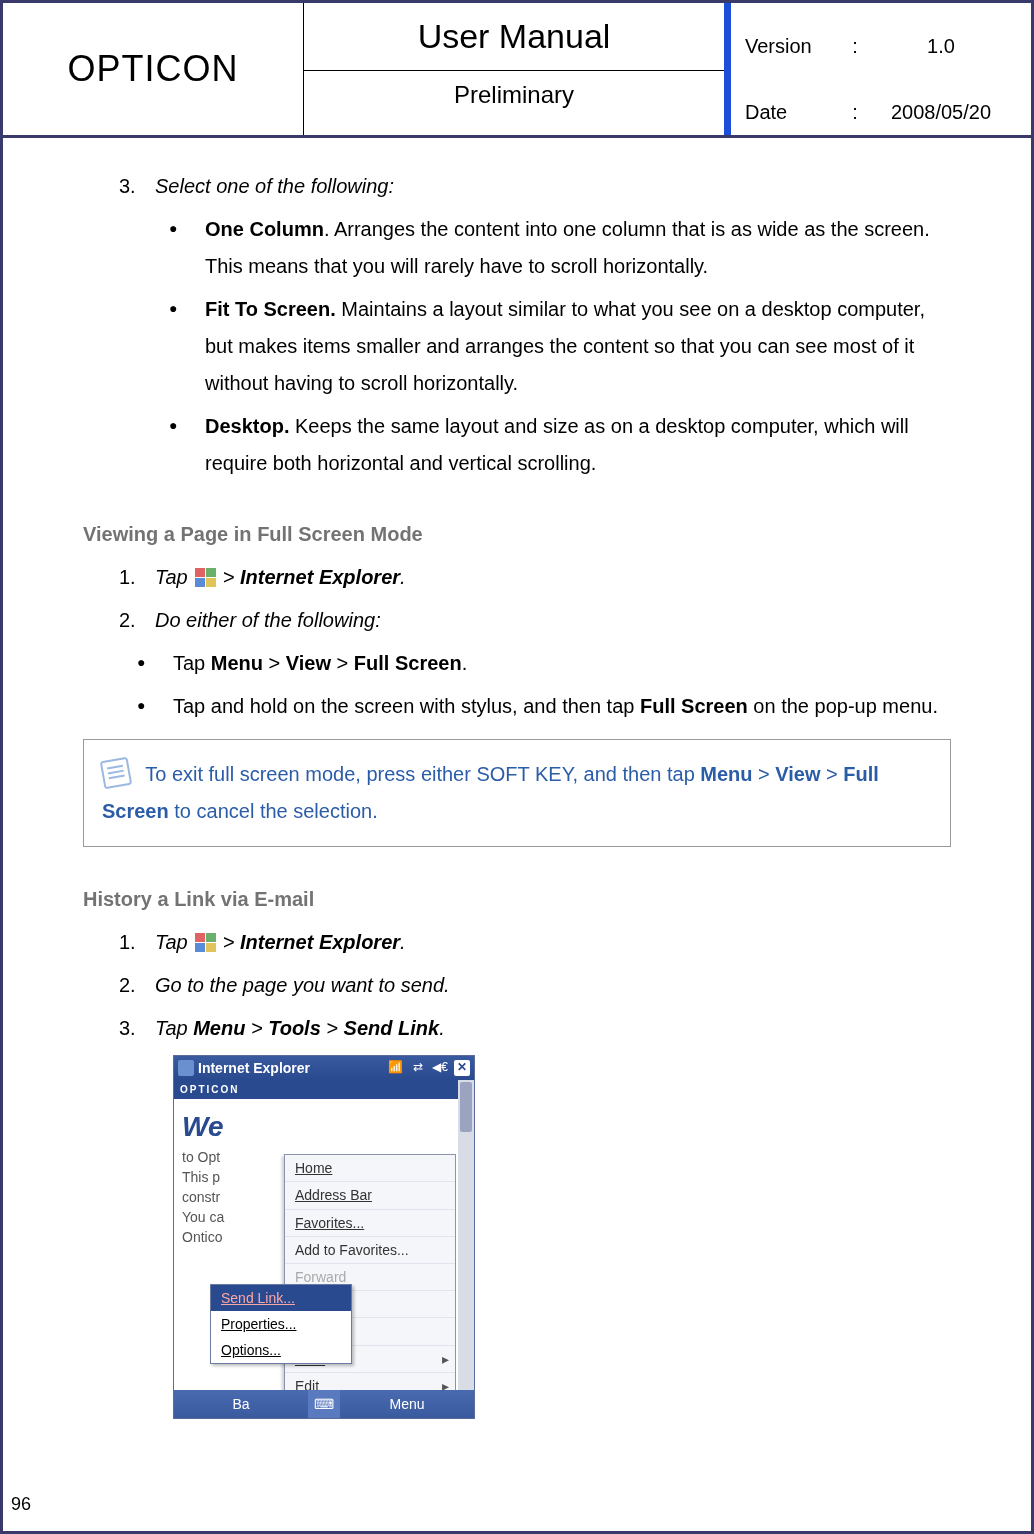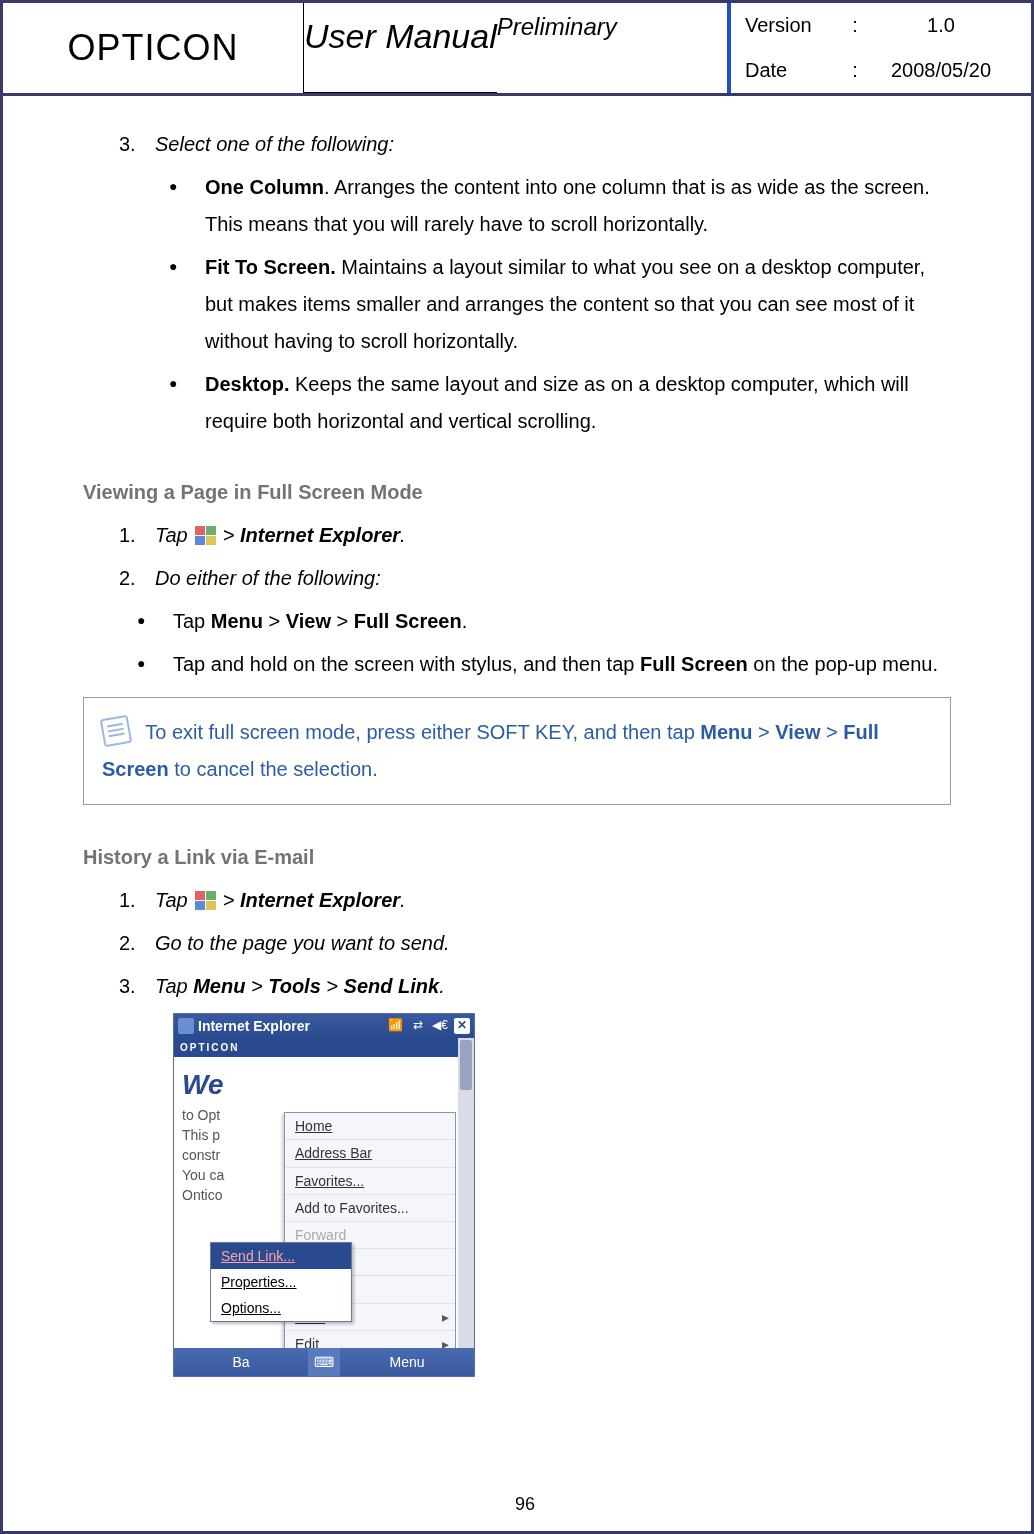--- a/index.html
+++ b/index.html
@@ -28,23 +28,22 @@
     display: flex;
     align-items: center;
     justify-content: center;
     font-size: 36px;
     letter-spacing: 1px;
     border-right: 1px solid #000;
   }
   .hdr-mid {
     flex: 1;
     display: flex;
-    flex-direction: row;
-    border-right: 4px solid #1d4ed8;
-    font-style: italic;
+    flex-direction: column;
+    border-right: 7px solid #1d4ed8;
   }
   .hdr-title {
     text-align: center;
     font-size: 34px;
     border-bottom: 1px solid #000;
     padding: 2px 0;
   }
   .hdr-sub {
     text-align: center;
     font-size: 24px;
@@ -53,20 +52,21 @@
   .hdr-right {
     width: 300px;
     display: flex;
     flex-direction: column;
     font-size: 20px;
   }
   .hdr-row {
     display: flex;
     padding: 4px 14px;
     align-items: center;
+    margin-top: 21px;
   }
   .hdr-row + .hdr-row { }
   .hdr-key { width: 100px; }
   .hdr-colon { width: 20px; text-align: center; }
   .hdr-val { flex: 1; text-align: center; }
   .content {
     padding: 30px 80px 0 80px;
   }
   .step {
     display: flex;
@@ -238,22 +238,21 @@
     font-size:14px;
   }
   .s-bbar div { flex:1; text-align:center; padding:5px 0; }
   .s-bbar .kbd {
     flex:0 0 32px;
     background:#5a7ac0;
   }
   .page-num {
     position:absolute;
     bottom:10px;
-    left:16px; right:0;
-    text-align:center;
+    left:8px; right:0;
     font-size:18px;
   }
 </style>
 </head>
 <body>
 
 <div class="page">
 
   <div class="hdr">
     <div class="hdr-brand">OPTICON</div>

